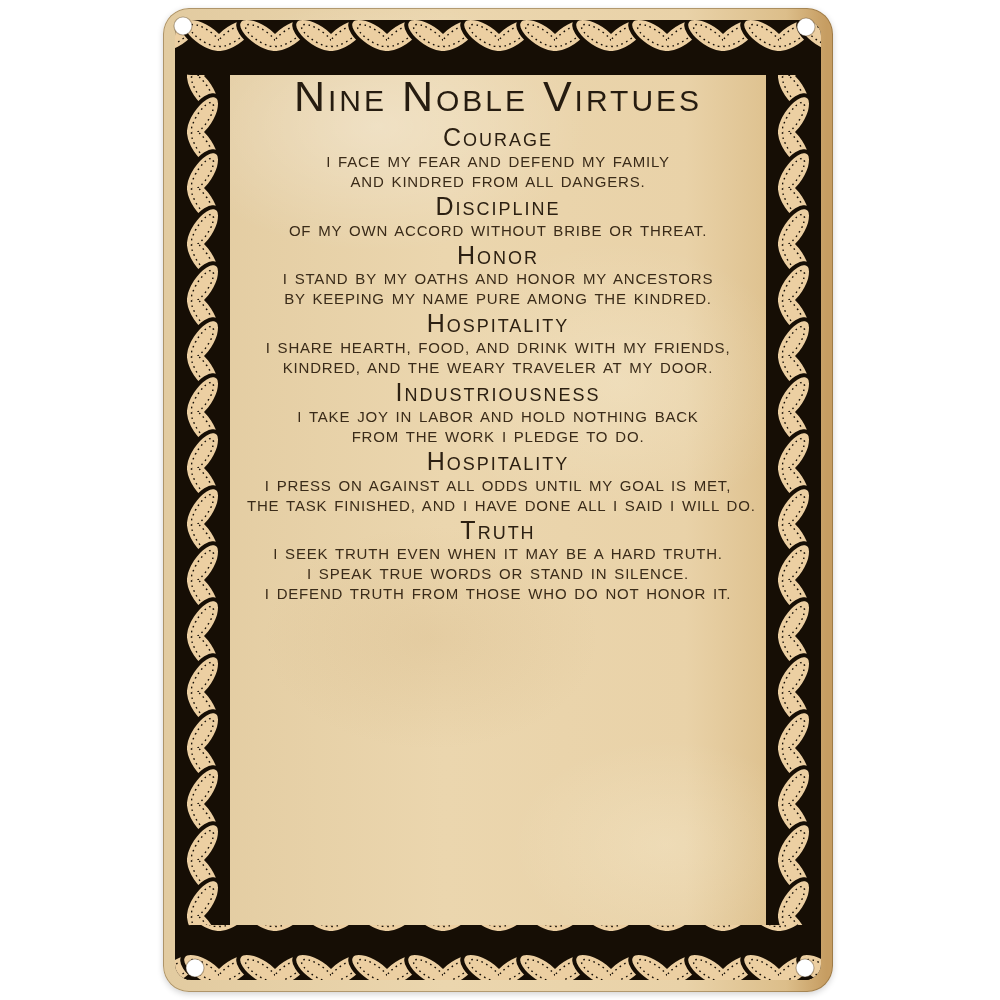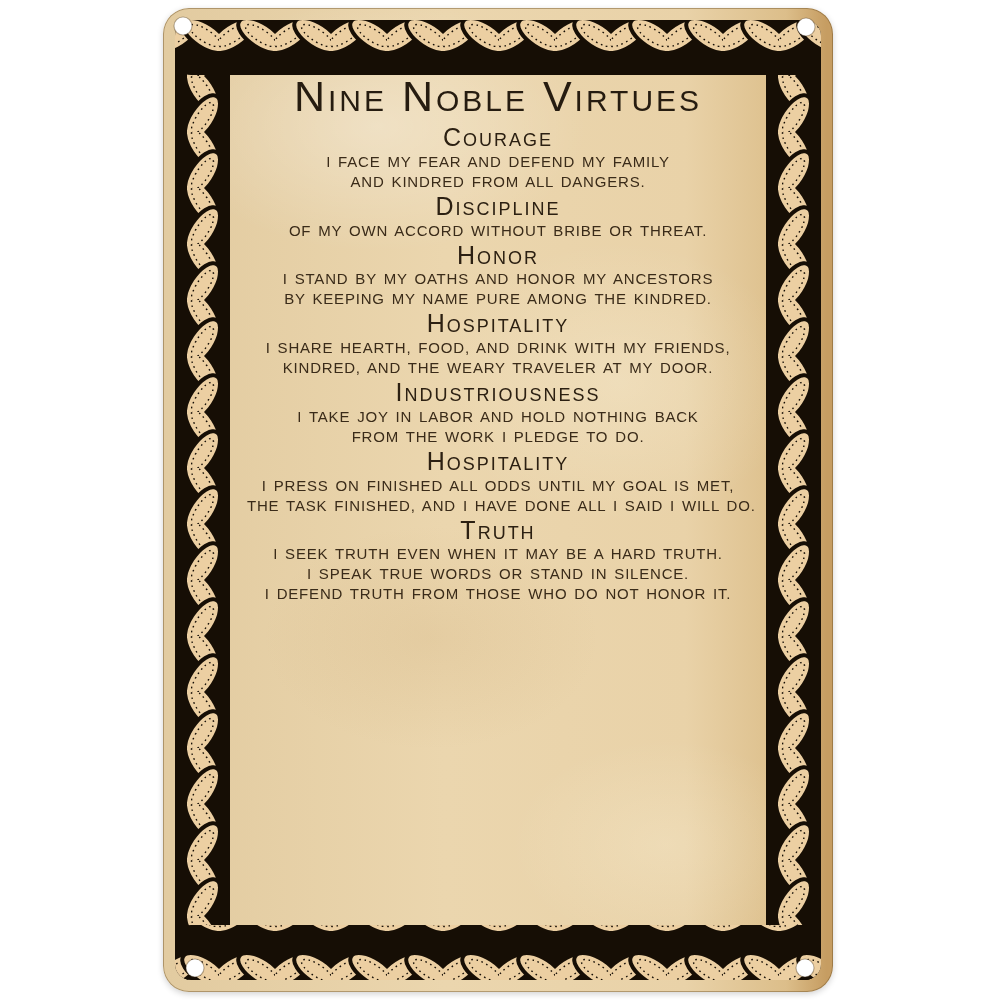--- a/index.html
+++ b/index.html
@@ -119,21 +119,21 @@
       </div>
 
       <div class="virtue">
         <div class="virtue-heading">Industriousness</div>
         <div class="virtue-line">I TAKE JOY IN LABOR AND HOLD NOTHING BACK</div>
         <div class="virtue-line">FROM THE WORK I PLEDGE TO DO.</div>
       </div>
 
       <div class="virtue">
         <div class="virtue-heading">Hospitality</div>
-        <div class="virtue-line">I PRESS ON FINISHED ALL ODDS UNTIL MY GOAL IS MET,</div>
+        <div class="virtue-line">I PRESS ON AGAINST ALL ODDS UNTIL MY GOAL IS MET,</div>
         <div class="virtue-line">THE TASK FINISHED, AND I HAVE DONE ALL I SAID I WILL DO.</div>
       </div>
 
 
       <div class="virtue">
         <div class="virtue-heading">Truth</div>
         <div class="virtue-line">I SEEK TRUTH EVEN WHEN IT MAY BE A HARD TRUTH.</div>
         <div class="virtue-line">I SPEAK TRUE WORDS OR STAND IN SILENCE.</div>
         <div class="virtue-line">I DEFEND TRUTH FROM THOSE WHO DO NOT HONOR IT.</div>
       </div>

